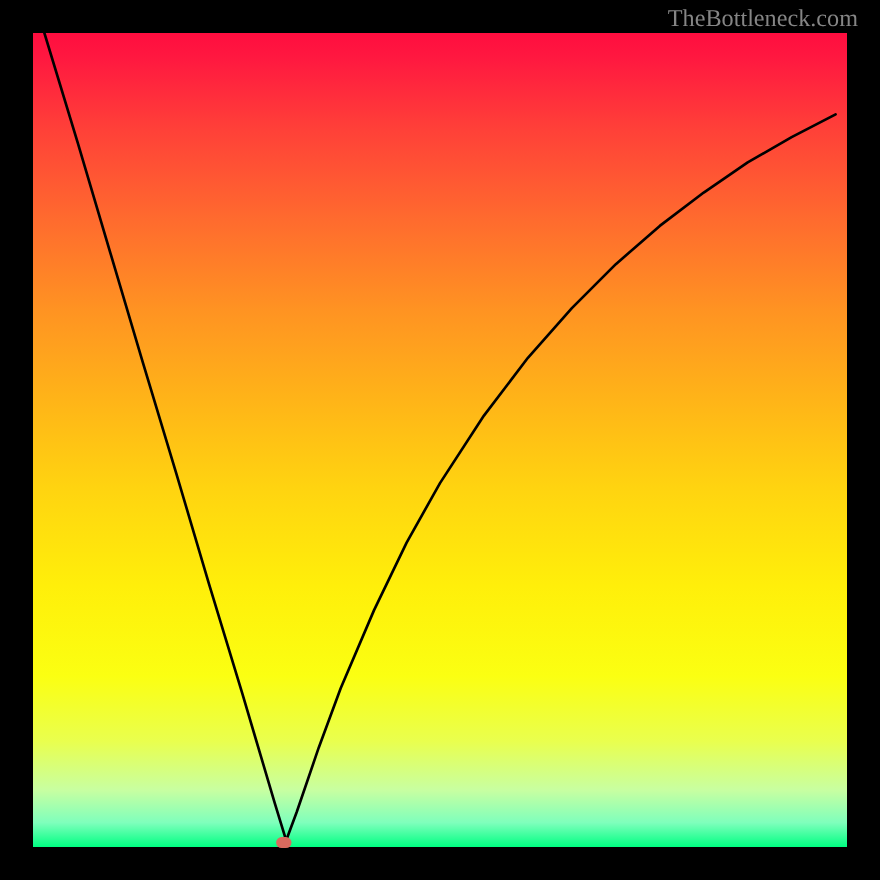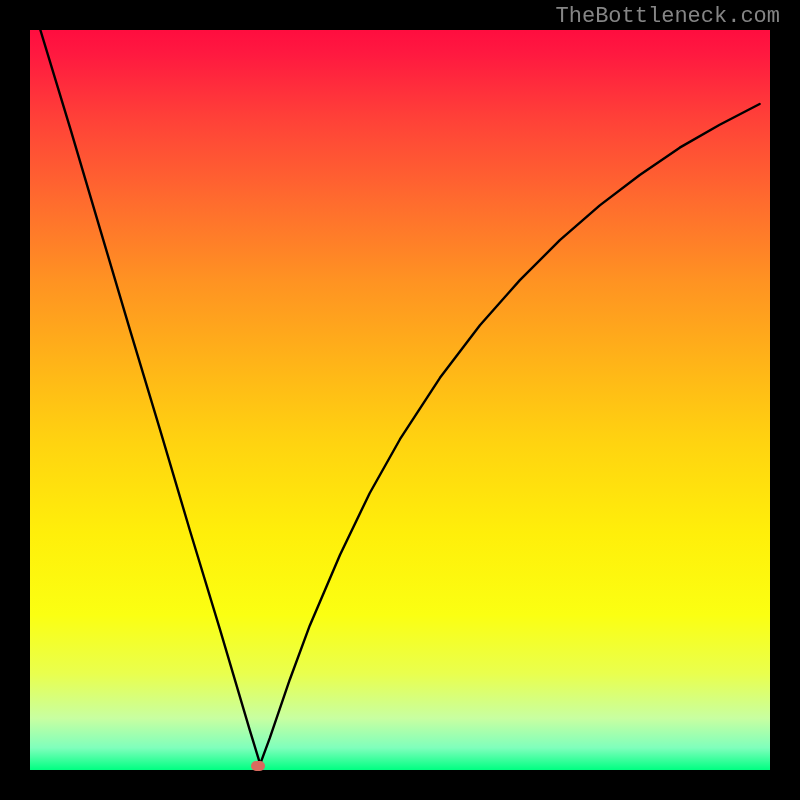--- a/index.html
+++ b/index.html
@@ -7,21 +7,21 @@
     padding: 0;
     width: 800px;
     height: 800px;
     background: #000000;
     overflow: hidden;
   }
   .watermark {
     position: absolute;
     top: 4px;
     right: 20px;
-    font-family: Liberation Mono, monospace;
+    font-family: Liberation Serif, serif;
     font-size: 22px;
     color: #858585;
     z-index: 10;
   }
   .frame {
     position: absolute;
     left: 30px;
     top: 30px;
     width: 740px;
     height: 740px;

